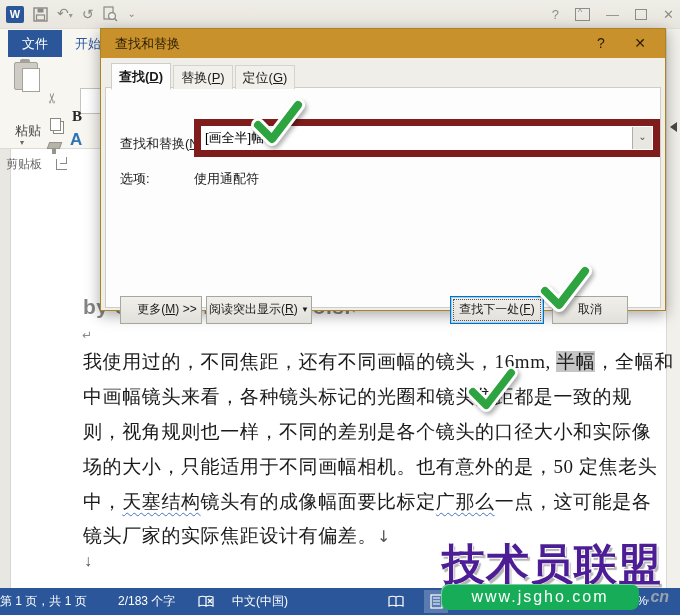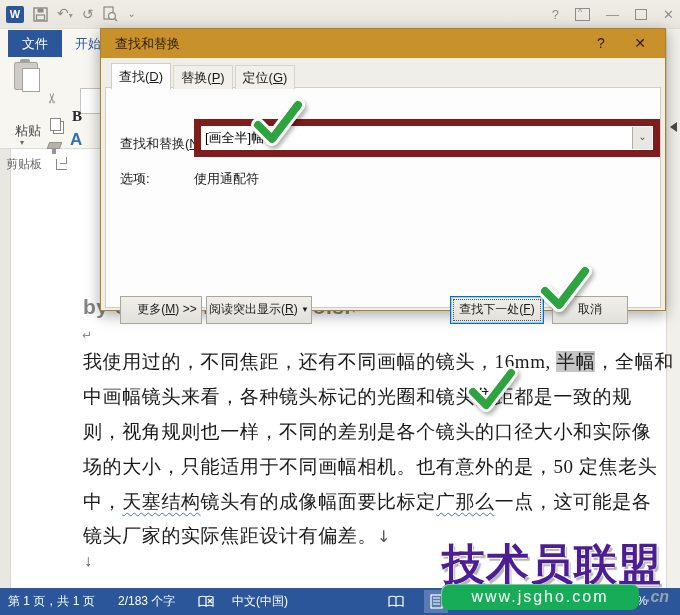--- a/index.html
+++ b/index.html
@@ -149,21 +149,21 @@
 <div class="abs docline" style="top:523px;"><span>镜头厂家的实际焦距设计有偏差。</span><span class="pmark">↓</span></div>
 <div class="abs pmark-solo">↓</div>
 
 <div class="abs dialog">
   <div class="abs dlg-title">
     <div class="abs dlg-title-text">查找和替换</div>
     <div class="abs dlg-help">?</div>
     <div class="abs dlg-close">✕</div>
   </div>
 
-  <div class="abs tab tab-active" style="left:10px;width:58px;"><span>查找(</span><u>D</u><span>)</span></div>
+  <div class="abs tab tab-active" style="left:10px;width:58px;font-weight:bold;"><span>查找(</span><u>D</u><span>)</span></div>
   <div class="abs tab tab-inactive" style="left:72px;width:58px;"><span>替换(</span><u>P</u><span>)</span></div>
   <div class="abs tab tab-inactive" style="left:134px;width:58px;"><span>定位(</span><u>G</u><span>)</span></div>
 
   <div class="abs tabpage">
     <div class="abs lbl" style="left:14px;top:47px;"><span>查找和替换(</span><u>N</u><span>):</span></div>
     <div class="abs findbox">
       <input class="findinput" value="[画全半]幅" style="">
       <div class="combo-btn">⌄</div>
     </div>
     <div class="abs lbl" style="left:14px;top:82px;">选项:</div>
@@ -183,21 +183,21 @@
 <svg class="check" style="left:538px;top:264px;" width="54" height="48" viewBox="0 0 54 48">
   <path d="M7 27 L21 41 L47 7" fill="none" stroke="#ffffff" stroke-width="14" stroke-linecap="round" stroke-linejoin="round"></path>
   <path d="M7 27 L21 41 L47 7" fill="none" stroke="#2da440" stroke-width="8" stroke-linecap="round" stroke-linejoin="round"></path>
 </svg>
 <svg class="check" style="left:466px;top:366px;" width="52" height="46" viewBox="0 0 54 48">
   <path d="M7 27 L21 41 L47 7" fill="none" stroke="#ffffff" stroke-width="14" stroke-linecap="round" stroke-linejoin="round"></path>
   <path d="M7 27 L21 41 L47 7" fill="none" stroke="#2da440" stroke-width="8" stroke-linecap="round" stroke-linejoin="round"></path>
 </svg>
 
 <div class="abs statusbar">
-  <span class="sb" style="left:8px;">第 1 页，共 1 页</span>
+  <span class="sb" style="left:0;">第 1 页，共 1 页</span>
   <span class="sb" style="left:118px;">2/183 个字</span>
   <svg class="abs" style="left:198px;top:7px;" width="17" height="14" viewBox="0 0 17 14">
     <path d="M1 2 Q4.5 0.5 8 2 L8 11 Q4.5 9.5 1 11 Z" fill="none" stroke="#fff" stroke-width="1.2"></path>
     <path d="M8 2 Q11.5 0.5 15 2 L15 11 Q11.5 9.5 8 11" fill="none" stroke="#fff" stroke-width="1.2"></path>
     <path d="M10 4 L14 8 M14 4 L10 8" stroke="#fff" stroke-width="1.3"></path>
   </svg>
   <span class="sb" style="left:232px;">中文(中国)</span>
   <span class="viewbtn" style="left:384px;">
     <svg width="16" height="13" viewBox="0 0 16 13" style="margin-top:5px;">
         <path d="M1 2 Q4.5 0.5 8 2 L8 11 Q4.5 9.5 1 11 Z M8 2 Q11.5 0.5 15 2 L15 11 Q11.5 9.5 8 11" fill="none" stroke="#fff" stroke-width="1.2"></path>

